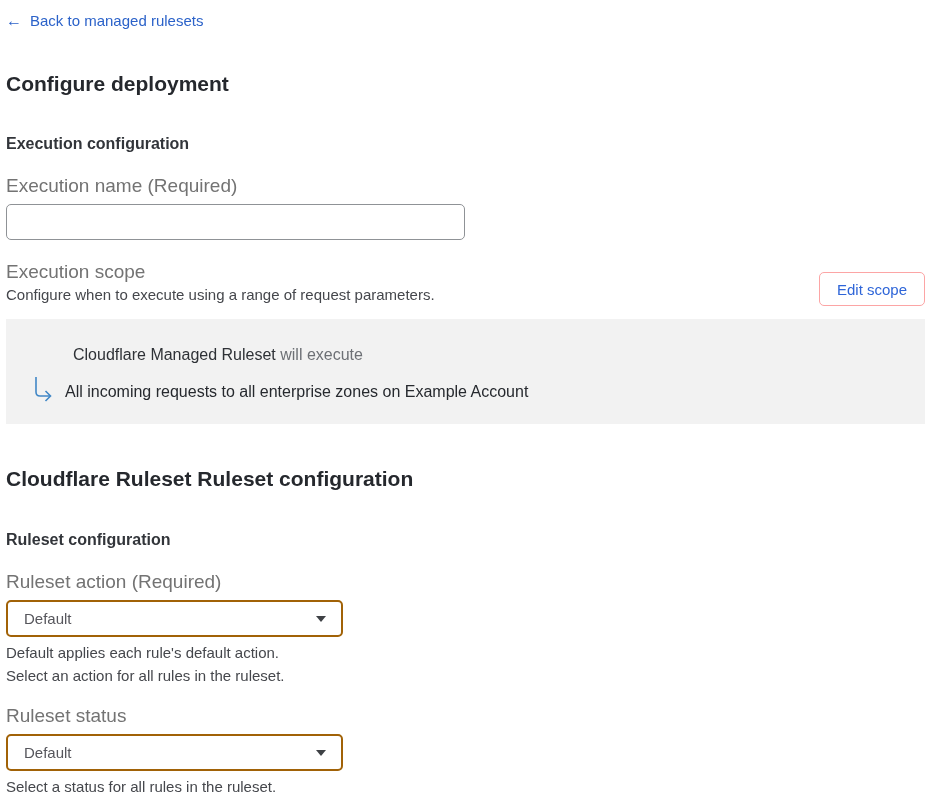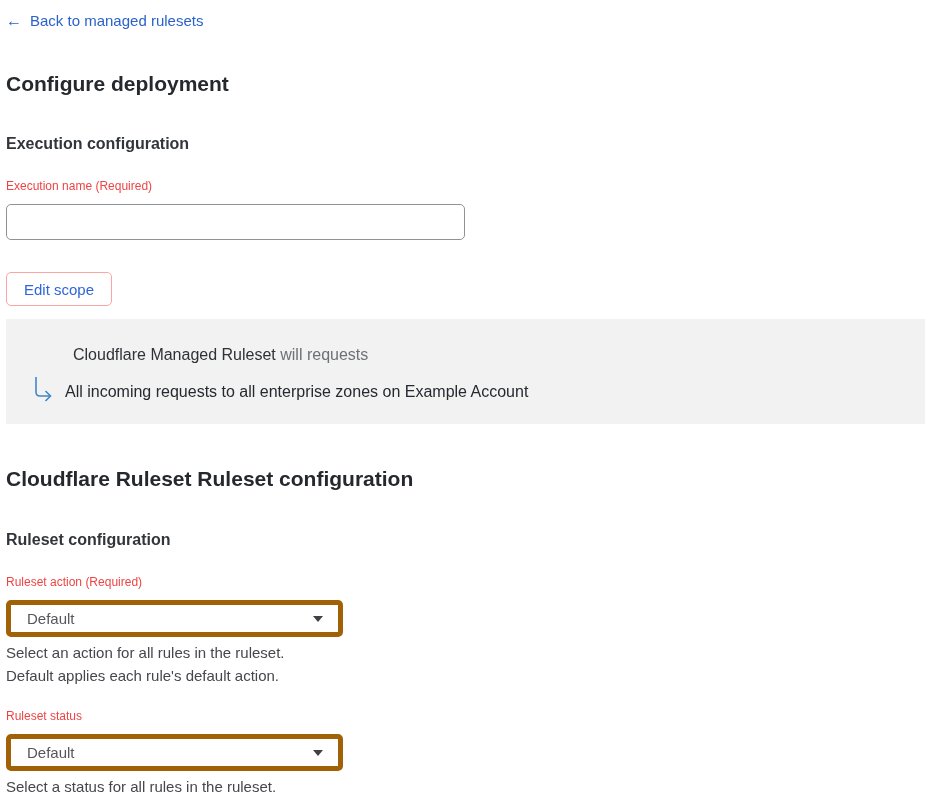--- a/index.html
+++ b/index.html
@@ -41,23 +41,23 @@
     line-height: 22px;
     font-weight: bold;
     color: #32353a;
   }
   h1.config-title { margin-top: 41px; }
   h2.ruleset-heading { margin-top: 36px; }
 
   .field-label {
     display: block;
     margin-top: 21px;
-    font-size: 12px;
+    font-size: 19px;
     line-height: 20px;
-    color: #ef4444;
+    color: #737373;
   }
 
   input.text-input {
     display: block;
     margin-top: 8px;
     width: 459px;
     height: 36px;
     border: 1px solid #8f9296;
     border-radius: 5px;
     padding: 0 12px;
@@ -120,21 +120,21 @@
     line-height: 22px;
     color: #26292e;
   }
   .panel-line2 svg { display: block; margin-bottom: 0px; }
 
   
   .select-box {
     margin-top: 8px;
     width: 337px;
     height: 37px;
-    border: 5px solid #a16207;
+    border: 2px solid #a16207;
     border-radius: 5px;
     background: #fff;
     display: flex;
     align-items: center;
     justify-content: space-between;
     padding: 0 15px 0 16px;
     cursor: pointer;
   }
   .select-value { font-size: 15px; color: #56565c; }
   .caret {
@@ -164,26 +164,30 @@
   </a>
 
   <h1 class="page-title">Configure deployment</h1>
 
   <h2 class="section-heading">Execution configuration</h2>
 
   <label class="field-label">Execution name (Required)</label>
   <input class="text-input" type="text" value="" style="">
 
   <div class="scope-row">
+    <div>
+      <label class="field-label scope-label">Execution scope</label>
+      <p class="scope-desc">Configure when to execute using a range of request parameters.</p>
+    </div>
     <button class="edit-scope-btn">Edit scope</button>
   </div>
 
   <div class="execute-panel">
     <div class="panel-line1">
-      <span class="ruleset-name">Cloudflare Managed Ruleset</span><span> will requests</span>
+      <span class="ruleset-name">Cloudflare Managed Ruleset</span><span> will execute</span>
     </div>
     <div class="panel-line2">
       <span>
         <svg width="22" height="27" viewBox="0 0 22 27" fill="none">
           <path d="M4 1 V16 q0 4 4 4 H18" stroke="#4187c6" stroke-width="1.6" fill="none"></path>
           <path d="M13.5 15 L18.5 20 L13.5 25" stroke="#4187c6" stroke-width="1.6" fill="none"></path>
         </svg>
       </span>
       <span>All incoming requests to all enterprise zones on Example Account</span>
     </div>
@@ -191,22 +195,22 @@
 
   <h1 class="page-title config-title">Cloudflare Ruleset Ruleset configuration</h1>
 
   <h2 class="section-heading ruleset-heading">Ruleset configuration</h2>
 
   <label class="field-label">Ruleset action (Required)</label>
   <div class="select-box">
     <span class="select-value">Default</span>
     <span class="caret"></span>
   </div>
+  <p class="help-text">Default applies each rule's default action.</p>
   <p class="help-text">Select an action for all rules in the ruleset.</p>
-  <p class="help-text">Default applies each rule's default action.</p>
 
   <label class="field-label status-label">Ruleset status</label>
   <div class="select-box">
     <span class="select-value">Default</span>
     <span class="caret"></span>
   </div>
   <p class="help-text">Select a status for all rules in the ruleset.</p>
 
 </div>
 

